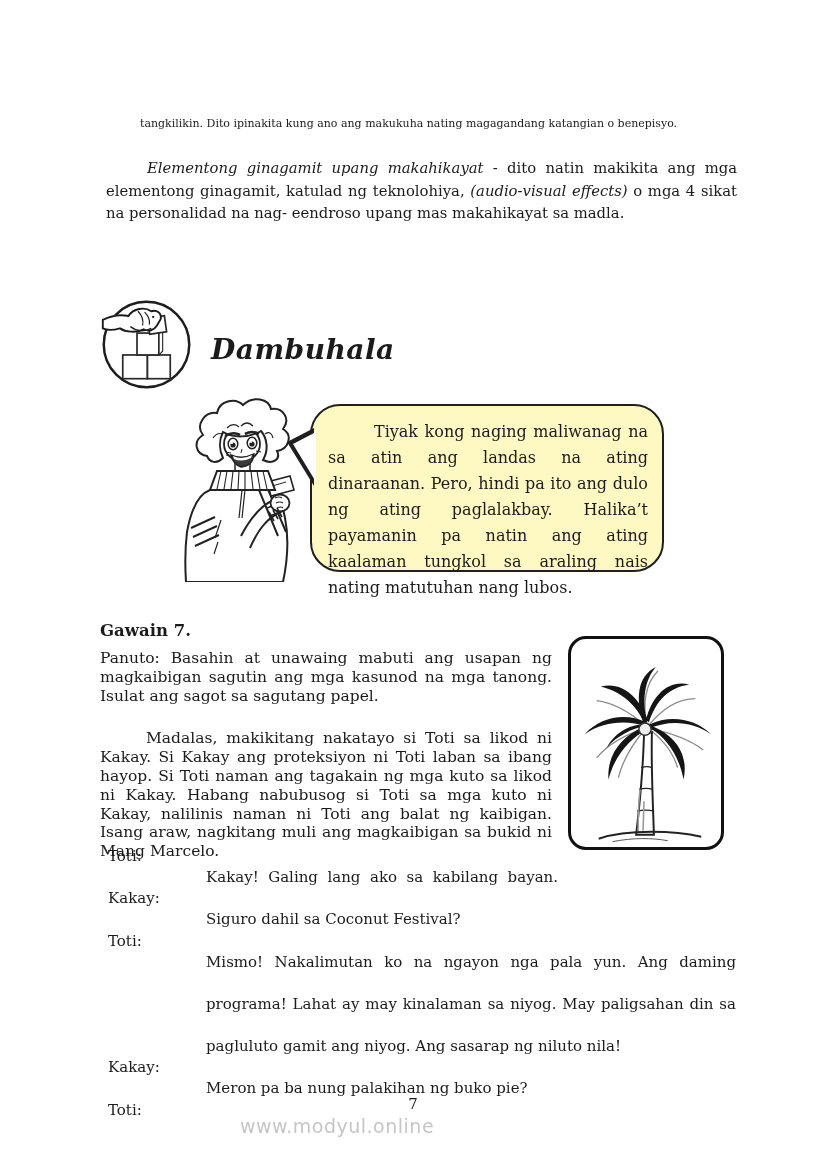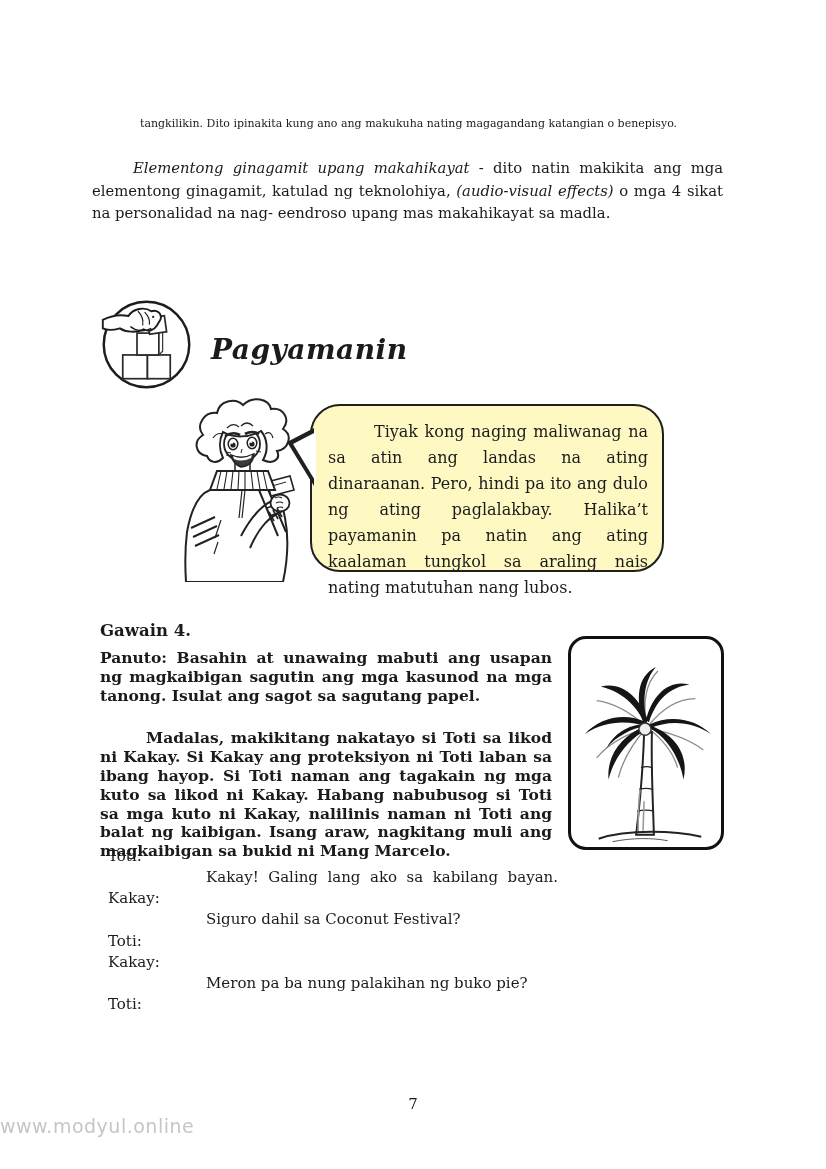--- a/index.html
+++ b/index.html
@@ -5,21 +5,21 @@
   * { margin:0; padding:0; box-sizing:border-box; }
   html,body { background:#ffffff; }
   .page {
     position:relative; width:826px; height:1169px; margin:0 auto;
     background:#ffffff; overflow:hidden;
     font-family:"DejaVu Serif", serif; color:#1b1b1b;
   }
   
   .para { position:absolute; text-align:justify; text-align-last:left; }
   .p1 { left:140px; top:93px;  width:590px; font-size:11px; line-height:22.5px;margin-top:20px; }
-  .p2 { left:92px;  top:157px; width:631px; font-size:14.8px; line-height:22.5px; text-indent:41px; }
+  .p2 { left:106px;  top:157px; width:631px; font-size:14.8px; line-height:22.5px; text-indent:41px; }
   .it { font-style:italic; }
   
   .icon-wrap { position:absolute; left:99px; top:297px; width:95px; height:95px; }
   .section-title {
     position:absolute; left:211px; top:333px;
     font-size:28px; font-weight:bold; font-style:italic; letter-spacing:.5px;
   }
   
   .mascot { position:absolute; left:183px; top:398px; width:126px; height:184px; }
   .bubble {
@@ -33,39 +33,39 @@
   }
   .tail-b { position:absolute; left:-25px; top:22px; width:0; height:0;
     border-top:14px solid transparent; border-bottom:44px solid transparent;
     border-right:27px solid #1f1f1f; }
   .tail-f { position:absolute; left:-19px; top:26px; width:0; height:0;
     border-top:12px solid transparent; border-bottom:38px solid transparent;
     border-right:23px solid #ffffff; }
   
   .gawain-heading { position:absolute; left:100px; top:621px; font-size:16.5px; font-weight:bold; }
   .col-text { position:absolute; left:100px; top:649px; width:452px; }
-  .panuto, .story { font-size:15.5px; line-height:18.8px; text-align:justify; text-align-last:left;font-weight:bold; }
+  .panuto, .story { font-size:15.5px; line-height:18.8px; text-align:justify; text-align-last:left; }
   .story { margin-top:24px; text-indent:46px; }
   .palm-box {
     position:absolute; left:568px; top:636px; width:156px; height:214px;
     border:3px solid #111; border-radius:18px; background:#fff;
   }
   .palm-box svg { position:absolute; left:2px; top:2px; }
   
   .dialogue { position:absolute; left:108px; top:846px; width:628px; font-size:15px; line-height:21.3px; }
   .turn { display:flex; }
   .speaker { width:98px; flex-shrink:0; }
   .lines { width:530px; }
   .dline { text-align:left;margin-top:21px; }
   .jfull { text-align:justify; text-align-last:justify; }
   .stretch-mid { width:352px; text-align:justify; text-align-last:justify; }
   
   .page-number { position:absolute; left:0; top:1095px; width:826px; text-align:center; font-size:15px; }
   .watermark {
-    position:absolute; left:0; top:1115px; width:674px; 
+    position:absolute; left:0; top:1115px; width:674px; text-align:center;
     font-family:"DejaVu Sans", sans-serif; font-size:19px; color:#c6c6c6; letter-spacing:.5px;
   }
   svg { display:block; }
 </style>
 </head>
 <body>
 
 <div class="page">
 
   <p class="para p1">tangkilikin. Dito ipinakita kung ano ang makukuha nating magagandang katangian o benepisyo.</p>
@@ -81,21 +81,21 @@
       <g transform="rotate(-8 61 29)">
         <rect x="52" y="21" width="18" height="17" fill="#fff" stroke="#2a2a2a" stroke-width="1.8"></rect>
       </g>
       <path d="M4,24 C12,20 22,18 31,20 C36,12 48,10 55,15 C61,13 66,17 65,23 L61,30 C58,35 52,37 47,34 C39,38 28,37 22,33 C15,35 8,35 4,33 Z" fill="#fff" stroke="#1d1d1d" stroke-width="2"></path>
       <path d="M48,16 C52,20 54,24 53,29" fill="none" stroke="#1d1d1d" stroke-width="1.2"></path>
       <path d="M41,15 C45,19 47,24 46,30" fill="none" stroke="#1d1d1d" stroke-width="1.2"></path>
       <path d="M33,31 C39,36 48,37 55,33" fill="none" stroke="#1d1d1d" stroke-width="1.5"></path>
       <circle cx="57" cy="21" r="1.2" fill="#1d1d1d"></circle>
     </svg>
   </div>
-  <h1 class="section-title">Pagyamanin</h1>
+  <h1 class="section-title">Dambuhala</h1>
 
   <div class="mascot">
     <svg width="126" height="184" viewBox="0 0 126 184">
 
       <path d="M27,92 C16,96 8,112 4,134 C2,150 2,168 3,184 L100,184 C104,165 106,140 102,120 C99,104 94,96 85,92 Z" fill="#fff" stroke="#222" stroke-width="2"></path>
       <path d="M59,92 L56,120 M62,92 L59,120" fill="none" stroke="#222" stroke-width="1.2"></path>
       <path d="M38,122 l-6,18 M35,144 l-4,12" fill="none" stroke="#222" stroke-width="1.2"></path>
 
       <path d="M8,130 L32,119 M10,139 L34,128 M12,148 L36,137" fill="none" stroke="#222" stroke-width="2"></path>
 
@@ -135,21 +135,21 @@
       <path d="M38,73 L34,91 M44,73 L41,91 M50,73 L48,91 M56,73 L55,91 M62,73 L62,91 M68,73 L70,91 M74,73 L77,91 M80,73 L84,91" fill="none" stroke="#222" stroke-width="1.1"></path>
     </svg>
   </div>
 
   <div class="bubble">
     <span class="tail-b"></span>
     <span class="tail-f"></span>
     <p class="bubble-text">Tiyak kong naging maliwanag na sa atin ang landas na ating dinaraanan. Pero, hindi pa ito ang dulo ng ating paglalakbay. Halika’t payamanin pa natin ang ating kaalaman tungkol sa araling nais nating matutuhan nang lubos.</p>
   </div>
 
-  <h2 class="gawain-heading">Gawain 4.</h2>
+  <h2 class="gawain-heading">Gawain 7.</h2>
   <div class="col-text">
     <p class="panuto">Panuto: Basahin at unawaing mabuti ang usapan ng magkaibigan sagutin ang mga kasunod na mga tanong. Isulat ang sagot sa sagutang papel.</p>
     <p class="story">Madalas, makikitang nakatayo si Toti sa likod ni Kakay. Si Kakay ang proteksiyon ni Toti laban sa ibang hayop. Si Toti naman ang tagakain ng mga kuto sa likod ni Kakay. Habang nabubusog si Toti sa mga kuto ni Kakay, nalilinis naman ni Toti ang balat ng kaibigan. Isang araw, nagkitang muli ang magkaibigan sa bukid ni Mang Marcelo.</p>
   </div>
 
   <div class="palm-box">
     <svg width="148" height="206" viewBox="0 0 150 208">
 
       <g fill="none" stroke="#8a8a8a" stroke-width="1.3">
         <path d="M74,88 C54,94 36,104 24,118 M74,88 C60,104 50,122 46,138"></path>
@@ -187,20 +187,25 @@
       </div>
     </div>
     <div class="turn">
       <div class="speaker">Kakay:</div>
       <div class="lines">
         <div class="dline">Siguro dahil sa Coconut Festival?</div>
       </div>
     </div>
     <div class="turn">
       <div class="speaker">Toti:</div>
+      <div class="lines">
+        <div class="dline jfull">Mismo! Nakalimutan ko na ngayon nga pala yun. Ang daming</div>
+        <div class="dline jfull">programa! Lahat ay may kinalaman sa niyog. May paligsahan din sa</div>
+        <div class="dline">pagluluto gamit ang niyog. Ang sasarap ng niluto nila!</div>
+      </div>
     </div>
     <div class="turn">
       <div class="speaker">Kakay:</div>
       <div class="lines">
         <div class="dline">Meron pa ba nung palakihan ng buko pie?</div>
       </div>
     </div>
     <div class="turn">
       <div class="speaker">Toti:</div>
     </div>

